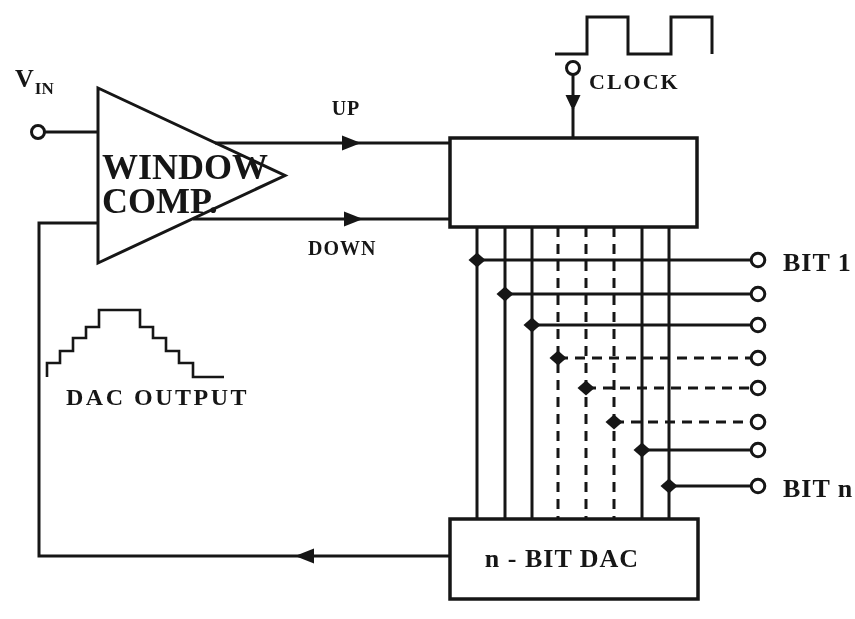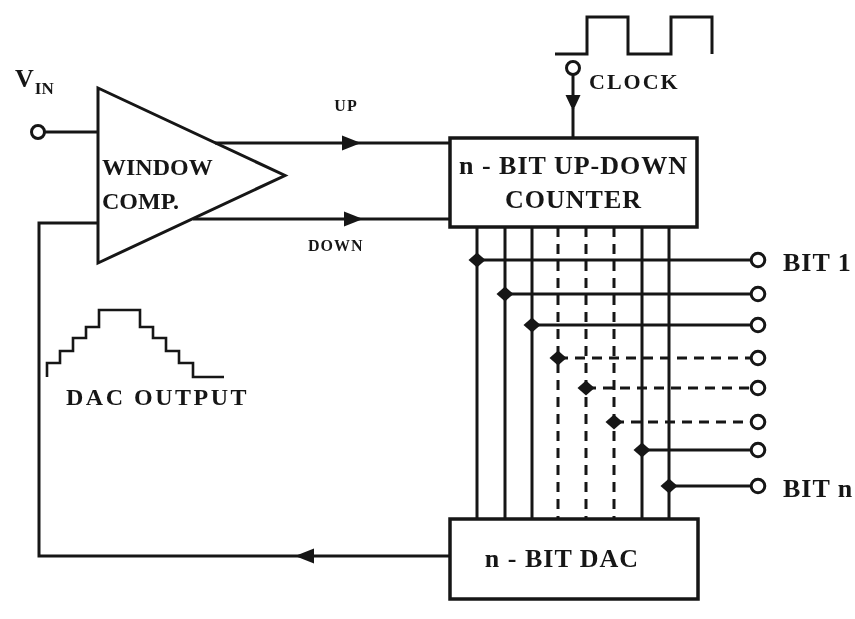--- a/index.html
+++ b/index.html
@@ -13,23 +13,23 @@
   #linework { position:absolute; left:0; top:0; }
   .ln   { fill:none; stroke:var(--ink); stroke-width:3; stroke-linejoin:miter; }
   .box  { fill:var(--paper); stroke:var(--ink); stroke-width:3.5; }
   .node { fill:var(--paper); stroke:var(--ink); stroke-width:3; }
   .dot  { fill:var(--ink); stroke:none; }
   .arrow{ fill:var(--ink); stroke:none; }
   .dash { stroke-dasharray:10 7; }
   .label { position:absolute; font-weight:bold; white-space:nowrap; line-height:1; }
   .vin-base { font-size:26px; }
   .vin-sub  { font-size:17px; position:relative; top:7px; left:1px; }
-  .sig      { font-size:16px; letter-spacing:1px; }
+  .sig      { font-size:20px; letter-spacing:1px; }
   .clock-lbl{ font-size:22px; letter-spacing:2px; }
-  .comp-lbl { font-size:24px; letter-spacing:0px; line-height:34px; }
+  .comp-lbl { font-size:36px; letter-spacing:0px; line-height:34px; }
   .block-lbl{
     position:absolute; display:flex; flex-direction:column;
     align-items:center; justify-content:center;
     font-weight:bold; font-size:26px; letter-spacing:1px; line-height:34px;
   }
   .bit-lbl  { font-size:26px; letter-spacing:1px;margin-left:9px; }
   .caption  { font-size:24px; letter-spacing:2.5px; line-height:29px; font-weight:bold; }
 </style>
 </head>
 <body>
@@ -113,24 +113,20 @@
     <div>WINDOW</div>
     <div>COMP.</div>
   </div>
 
   <div class="label sig" style="left:320px; top:98px; width:52px; text-align:center;">UP</div>
 
   <div class="label sig" style="left:308px; top:238px; width:108px; text-align:left;">DOWN</div>
 
   <div class="label clock-lbl" style="left:589px; top:71px;">CLOCK</div>
 
-  <div class="block-lbl" style="left:450px; top:138px; width:247px; height:89px;">
-    <div>n - BIT UP-DOWN</div>
-    <div>COUNTER</div>
-  </div>
 
   <div class="block-lbl" style="left:450px; top:519px; width:224px; height:80px;">
     <div>n - BIT DAC</div>
   </div>
 
   <div class="label bit-lbl" style="left:774px; top:250px;">BIT 1</div>
 
   <div class="label bit-lbl" style="left:774px; top:476px;">BIT n</div>
 
   <div class="label caption" style="left:66px; top:383px;text-align:center;">

